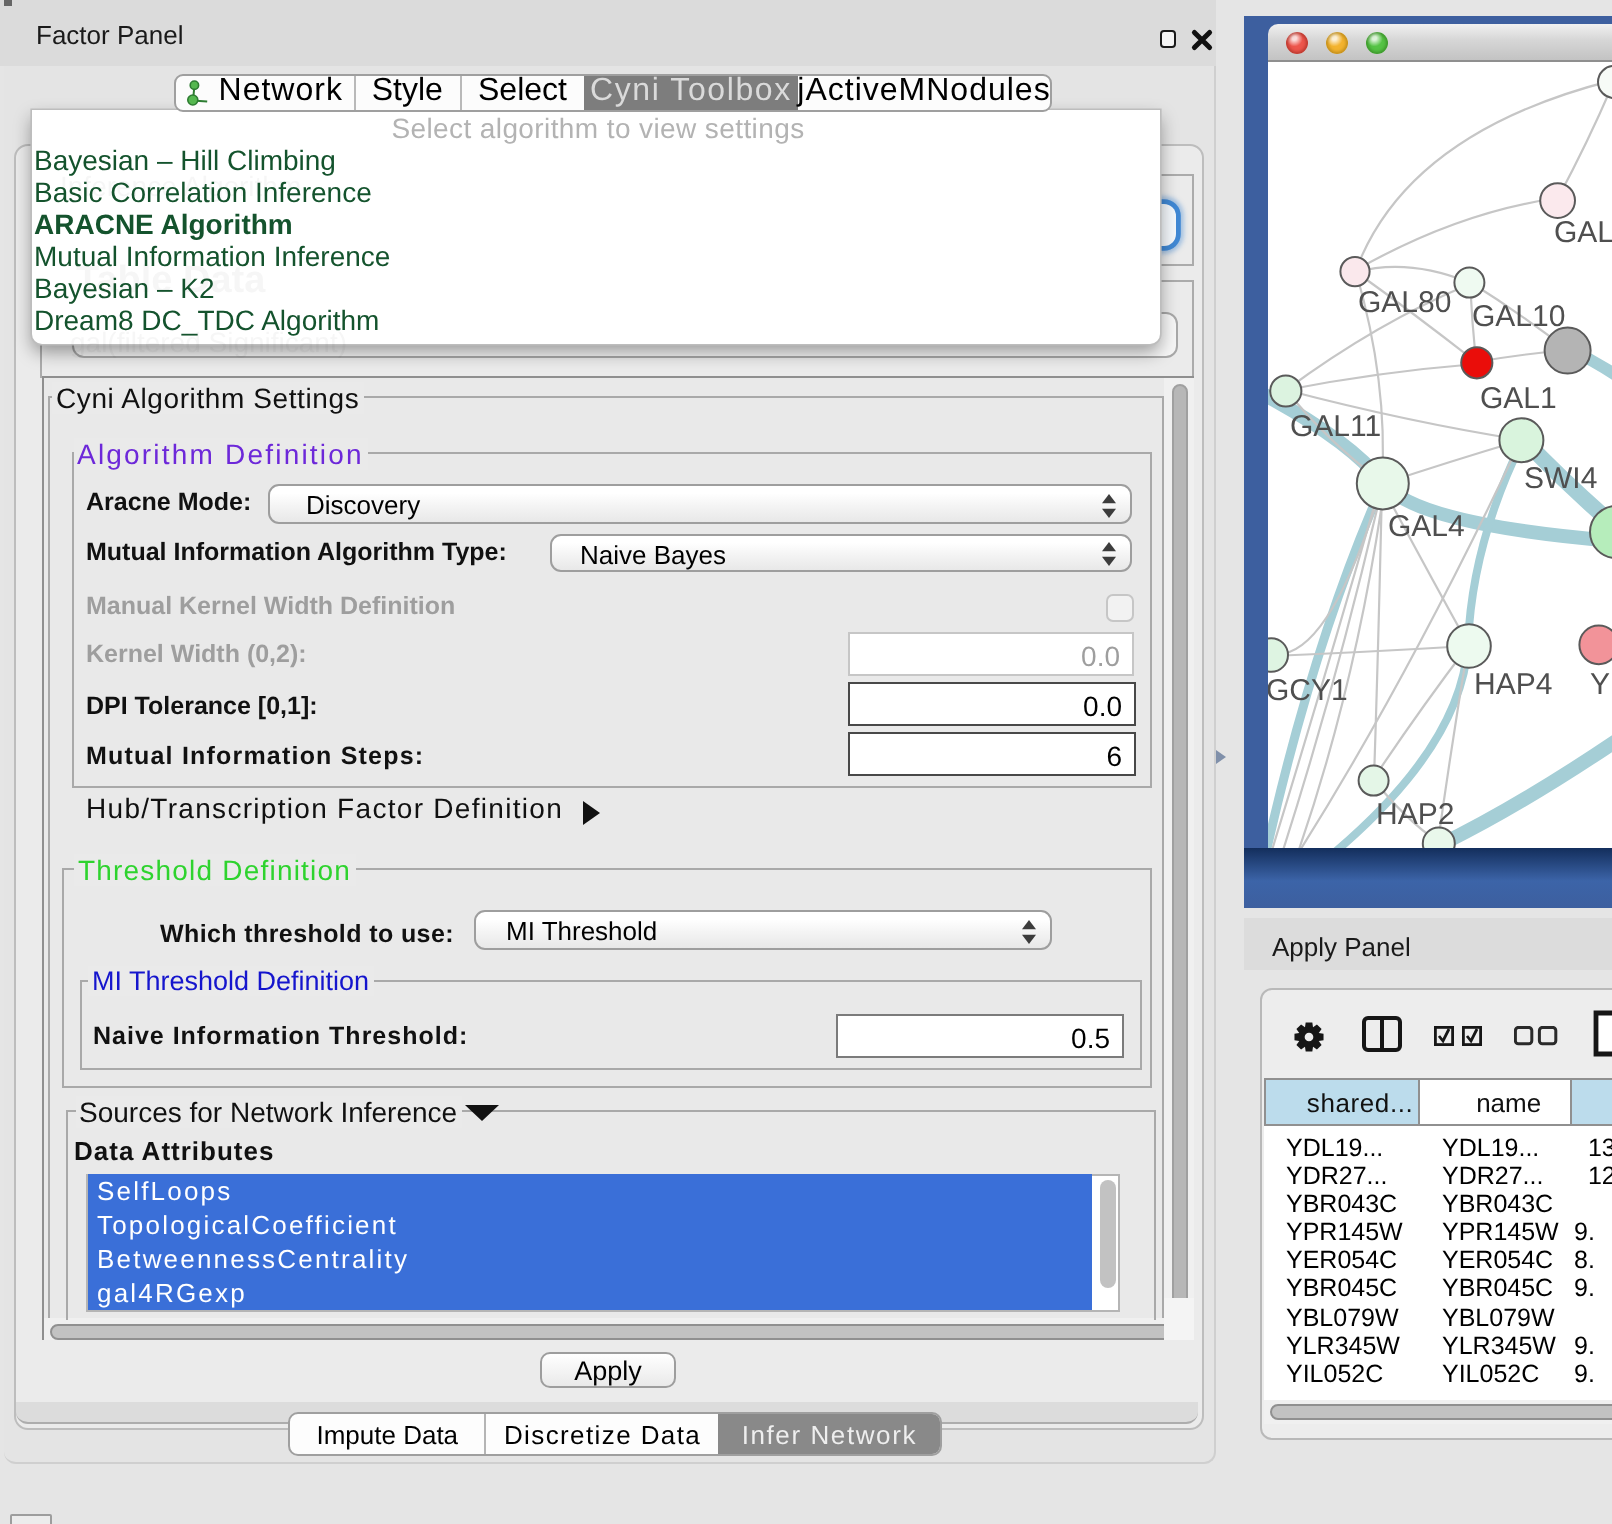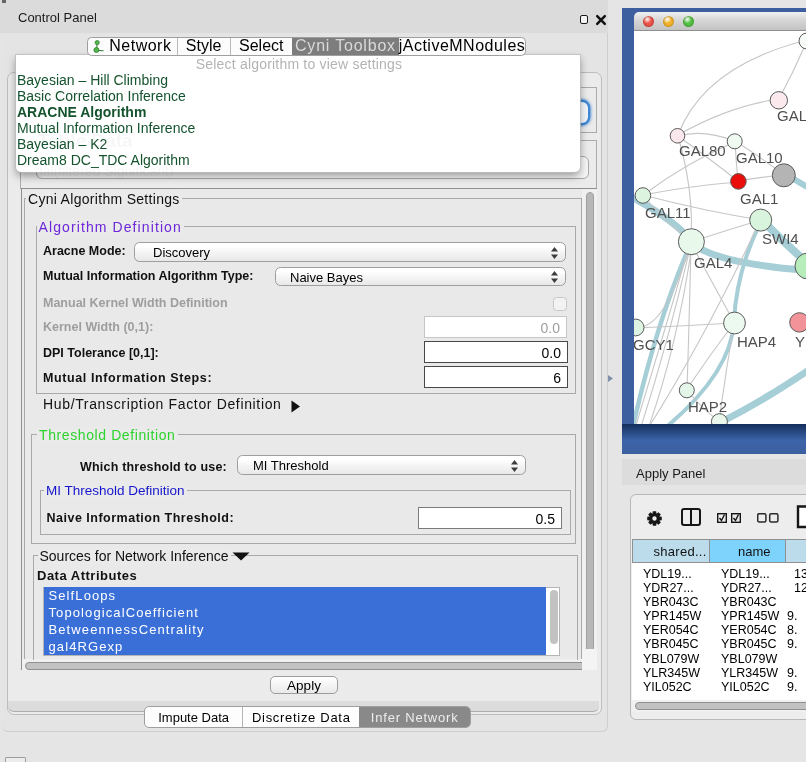--- a/index.html
+++ b/index.html
@@ -14,21 +14,21 @@
   .ftitle{position:absolute;background:#eaeaea;padding:0 2px;font-size:14px;white-space:nowrap;}
   .fs{position:absolute;border:1px solid #a9a9a9;}
 </style>
 </head>
 <body>
 
 <div class="abs" style="left:2px;top:2px;width:606px;height:730px;background:#e4e4e4;border-right:1px solid #cfcfcf;border-bottom:1px solid #cfcfcf;border-radius:0 0 6px 6px;box-sizing:border-box;"></div>
 
 <div class="abs" style="left:0;top:0;width:608px;height:33px;background:#dbdbdb;"></div>
 <div class="abs" style="left:2px;top:0;width:4px;height:3px;background:#666;"></div>
-<div class="abs" style="left:18px;top:10px;font-size:13px;color:#1a1a1a;">Control Panel</div>
+<div class="abs" style="left:18px;top:10px;font-size:13px;color:#1a1a1a;">Factor Panel</div>
 <div class="abs" style="left:579.7px;top:15px;width:8.7px;height:8.7px;border:1.5px solid #1a1a1a;border-radius:2px;background:#f5f5f5;box-sizing:border-box;"></div>
 <svg class="abs" style="left:594.5px;top:13.5px;" width="12" height="12" viewBox="0 0 12 12">
   <path d="M2.2 2.2 L9.8 9.8 M9.8 2.2 L2.2 9.8" stroke="#111" stroke-width="2.5" stroke-linecap="round"></path>
 </svg>
 
 <div class="abs" id="toptabs" style="z-index:60;left:87px;top:36.6px;width:439px;height:19.4px;border:1px solid #9f9f9f;border-radius:4.5px;background:#fcfcfc;display:flex;overflow:hidden;font-size:16px;box-sizing:border-box;">
   <div style="width:90px;display:flex;align-items:center;justify-content:center;border-right:1px solid #b9b9b9;box-sizing:border-box;">
     <svg width="11" height="13" viewBox="0 0 11 13" style="margin-right:5px;">
       <line x1="4.2" y1="3" x2="3.6" y2="9.4" stroke="#2e7d32" stroke-width="1"></line>
       <line x1="5" y1="10.4" x2="10.6" y2="10.8" stroke="#2e7d32" stroke-width="1"></line>
@@ -77,21 +77,21 @@
 <div class="lab" style="left:43px;top:268.5px;">Mutual Information Algorithm Type:</div>
 <div class="combo" style="left:275px;top:266.5px;width:291px;height:19.5px;">
     <span class="ctext" style="left:14px;">Naive Bayes</span>
   <svg class="abs" style="right:6px;top:3.5px;" width="9" height="12" viewBox="0 0 9 12">
       <path d="M4.5 0 L8 4.6 L1 4.6 Z" fill="#3c3c3c"></path>
       <path d="M4.5 12 L8 7.4 L1 7.4 Z" fill="#3c3c3c"></path>
     </svg>
 </div>
 <div class="lab" style="left:43px;top:296px;color:#9e9e9e;">Manual Kernel Width Definition</div>
 <div class="abs" style="left:553px;top:297px;width:14px;height:14px;border:1px solid #c6c6c6;border-radius:3.5px;background:#f2f2f2;box-sizing:border-box;"></div>
-<div class="lab" style="left:43px;top:320px;color:#9e9e9e;">Kernel Width (0,1):</div>
+<div class="lab" style="left:43px;top:320px;color:#9e9e9e;">Kernel Width (0,2):</div>
 <div class="field" style="left:424px;top:316px;width:143px;height:22px;border:1px solid #c6c6c6;color:#9e9e9e;">0.0</div>
 <div class="lab" style="left:43px;top:345.5px;">DPI Tolerance [0,1]:</div>
 <div class="field" style="left:424px;top:341px;width:144px;height:22px;border:1.3px solid #484848;">0.0</div>
 <div class="lab" style="left:43px;top:370.5px;letter-spacing:0.6px;">Mutual Information Steps:</div>
 <div class="field" style="left:424px;top:366px;width:144px;height:21.5px;border:1.3px solid #484848;">6</div>
 
 <div class="abs" style="left:43px;top:396px;font-size:14px;color:#111;letter-spacing:0.65px;">Hub/Transcription Factor Definition</div>
 <svg class="abs" style="left:290px;top:400px;" width="11" height="13" viewBox="0 0 11 13">
     <path d="M1.5 0.5 L10 6.5 L1.5 12.5 Z" fill="#111"></path>
   </svg>
@@ -248,21 +248,21 @@
 </svg>
 <svg class="abs" style="left:796px;top:505px;" width="20" height="24" viewBox="0 0 20 24">
   <path d="M2 1.5 L11 1.5 L17 7.5 L17 22 L2 22 Z" fill="#fff" stroke="#161616" stroke-width="2.4"></path>
   <path d="M11 1.5 L11 7.5 L17 7.5" fill="none" stroke="#161616" stroke-width="1.8"></path>
 </svg>
 
 <div class="abs" style="left:632px;top:563px;width:174px;height:137px;background:#fff;"></div>
 <div class="abs" style="left:632px;top:539px;width:78px;height:24px;background:#bcdcec;border:1px solid #909090;font-size:13px;color:#111;box-sizing:border-box;">
     <span style="position:absolute;left:50%;top:4px;transform:translateX(-33%);letter-spacing:0.3px;">shared...</span>
   </div>
-<div class="abs" style="left:709px;top:539px;width:77px;height:24px;background:#7dd3fc;border:1px solid #909090;font-size:13px;color:#111;box-sizing:border-box;">
+<div class="abs" style="left:709px;top:539px;width:77px;height:24px;background:#ffffff;border:1px solid #909090;font-size:13px;color:#111;box-sizing:border-box;">
     <span style="position:absolute;left:50%;top:4px;transform:translateX(-29%);">name</span>
   </div>
 <div class="abs" style="left:785px;top:539px;width:25px;height:24px;background:#bcdcec;border:1px solid #909090;box-sizing:border-box;"></div>
 <div class="abs" style="left:643px;top:567px;font-size:12.5px;color:#000;line-height:14.1px;">YDL19...<br>YDR27...<br>YBR043C<br>YPR145W<br>YER054C<br>YBR045C<br>YBL079W<br>YLR345W<br>YIL052C</div>
 <div class="abs" style="left:721px;top:567px;font-size:12.5px;color:#000;line-height:14.1px;">YDL19...<br>YDR27...<br>YBR043C<br>YPR145W<br>YER054C<br>YBR045C<br>YBL079W<br>YLR345W<br>YIL052C</div>
 <div class="abs" style="left:787px;top:567px;font-size:12.5px;color:#000;line-height:14.1px;">&nbsp;&nbsp;13<br>&nbsp;&nbsp;12<br>&nbsp;<br>9.<br>8.<br>9.<br>&nbsp;<br>9.<br>9.</div>
 
 <div class="abs" style="left:632px;top:700px;width:174px;height:11.5px;background:#f0f0f0;"></div>
 <div class="abs" style="left:635px;top:701.5px;width:175px;height:8px;background:#c2c2c2;border:1px solid #909090;border-radius:5px;box-sizing:border-box;"></div>
 

